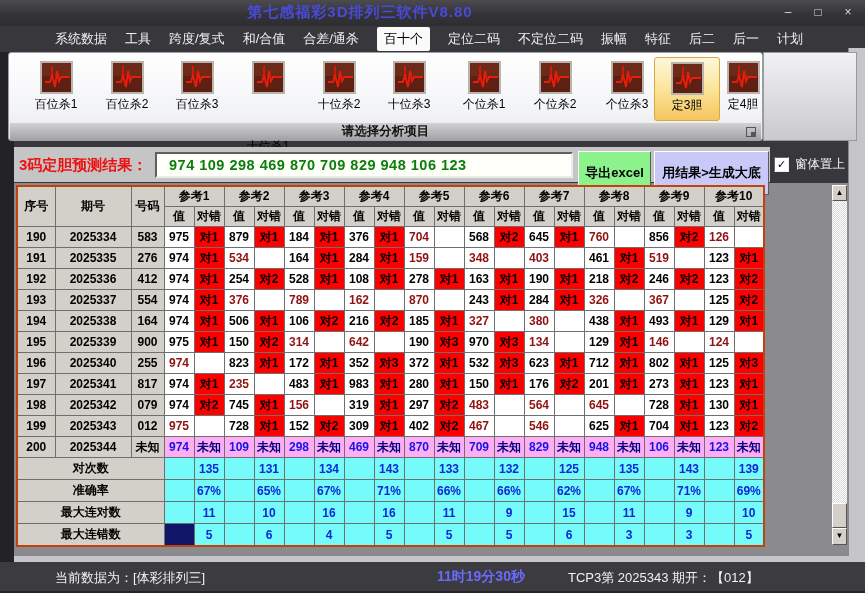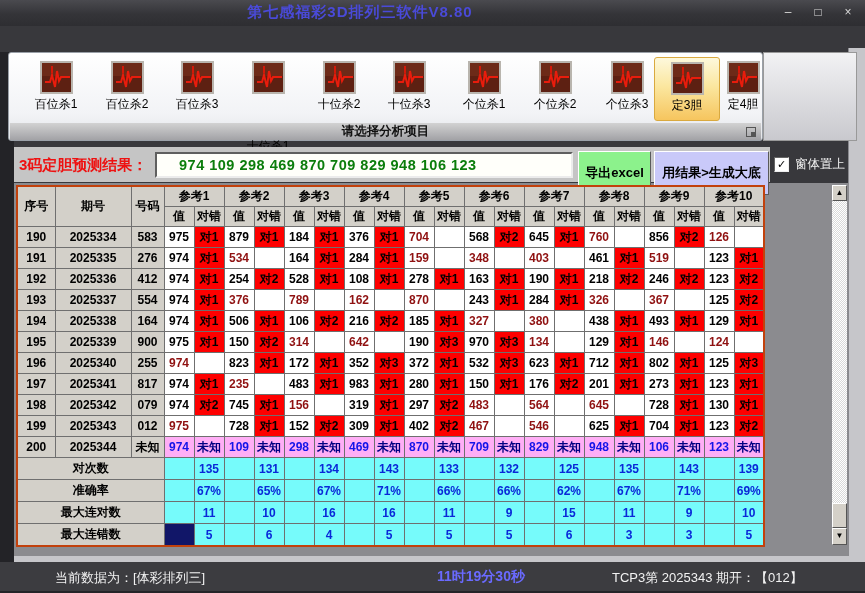--- a/index.html
+++ b/index.html
@@ -46,21 +46,21 @@
   .launcher{position:absolute;right:5px;top:4px;width:8px;height:8px;
     border:1px solid #555;}
   .launcher::after{content:"";position:absolute;right:0;bottom:0;width:4px;height:4px;background:#555;}
 
   
   .content-panel{position:absolute;left:14px;top:183px;width:834px;height:375px;background:#8b8b8f;}
   .predictbar{position:absolute;left:14px;top:147px;width:756px;height:35px;background:#c5c5c5;}
   .predlabel{position:absolute;left:5px;top:9px;color:#ee1111;font-size:15px;font-weight:bold;}
   .predinput{position:absolute;left:141px;top:5px;width:418px;height:26px;box-sizing:border-box;
     background:#fffffa;border:2px solid;border-color:#5f5f5f #ececec #ececec #5f5f5f;
-    color:#0b7d0b;font-size:14.5px;font-weight:bold;letter-spacing:0.5px;padding-left:22px;
+    color:#0b7d0b;font-size:14.5px;font-weight:bold;letter-spacing:0.5px;padding-left:12px;
     font-family:"Liberation Sans","DejaVu Sans",sans-serif;}
   .btn{position:absolute;top:4px;height:44px;border:1px solid;
     border-color:#ffffff #5a5a5a #5a5a5a #ffffff;font-size:13px;font-weight:bold;color:#000;
     font-family:"Liberation Sans","DejaVu Sans",sans-serif;}
   .btn-export{left:564px;width:73px;background:#8cf28c;}
   .btn-generate{left:640px;width:115px;background:#c9c9f9;}
   .topmost{position:absolute;left:774px;top:147px;height:35px;display:flex;align-items:center;gap:6px;}
   .checkbox{width:13px;height:13px;background:#fff;border:1px solid;
     border-color:#666 #eee #eee #666;font-size:11px;line-height:12px;text-align:center;color:#000;}
   .topmost-label{color:#f2f2f2;font-size:12.5px;}
@@ -96,36 +96,51 @@
     background-size:2px 2px;background-position:0 0,1px 1px;}
   .scrollthumb{position:absolute;left:0;top:302px;width:15px;height:25px;background:#d4d0c8;
     border:1px solid;border-color:#fff #555 #555 #fff;box-sizing:border-box;}
 
   
   .statusbar{position:absolute;left:0;top:562px;width:865px;height:31px;background:#3c3c40;
     border-bottom:2px solid #242428;box-sizing:border-box;}
   .st-left{position:absolute;left:55px;top:7px;color:#f2f2f2;font-size:13px;}
   .st-count-label{position:absolute;left:288px;top:6px;color:#6a6aff;font-size:14px;font-weight:bold;margin-top:28px;}
   .st-count-value{position:absolute;left:437px;top:6px;color:#6a6aff;font-size:14px;font-weight:bold;}
-  .st-right{position:absolute;left:612px;top:7px;color:#f2f2f2;font-size:13px;}
+  .st-right{position:absolute;left:568px;top:7px;color:#f2f2f2;font-size:13px;}
 </style>
 </head>
 <body>
 
 <div class="window">
 
   <div class="titlebar">
     <div class="title">第七感福彩3D排列三软件V8.80</div>
     <div class="winbtns">
       <span class="winbtn">–</span>
       <span class="winbtn">□</span>
       <span class="winbtn">×</span>
     </div>
   </div>
 
+  <div class="menubar">
+      <div class="menu-item">系统数据</div>
+      <div class="menu-item">工具</div>
+      <div class="menu-item">跨度/复式</div>
+      <div class="menu-item">和/合值</div>
+      <div class="menu-item">合差/通杀</div>
+      <div class="menu-item active">百十个</div>
+      <div class="menu-item">定位二码</div>
+      <div class="menu-item">不定位二码</div>
+      <div class="menu-item">振幅</div>
+      <div class="menu-item">特征</div>
+      <div class="menu-item">后二</div>
+      <div class="menu-item">后一</div>
+      <div class="menu-item">计划</div>
+    </div>
 
   <div class="left-frame"></div>
   <div class="right-frame"></div>
 
   <div class="toolbar-panel">
     <div id="toolSlots">
         <div class="tool-btn" style="left: 14px;">
           <span class="tool-icon"><svg width="33" height="33" viewBox="0 0 33 33" xmlns="http://www.w3.org/2000/svg">
               <rect width="33" height="33" fill="#b9b5ae"></rect>
               <rect x="2" y="2" width="29" height="29" fill="#5d2012"></rect>

